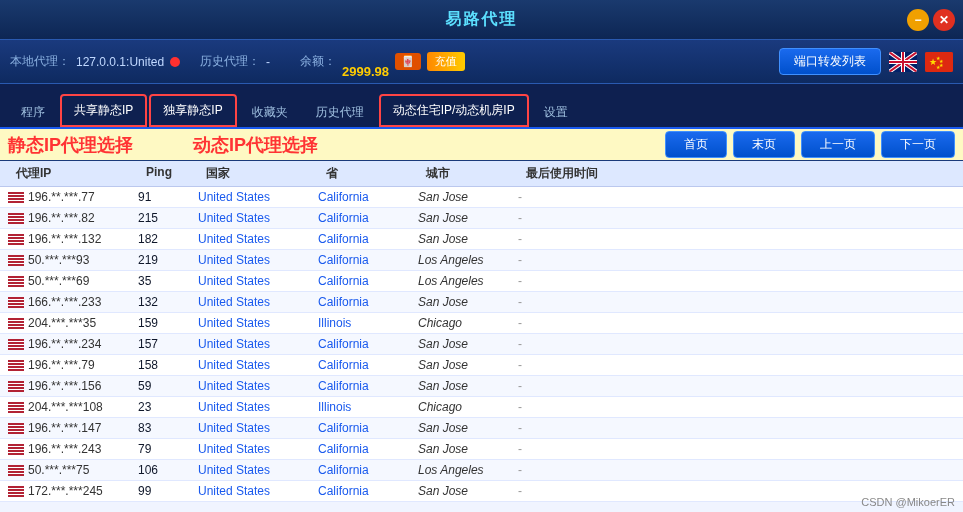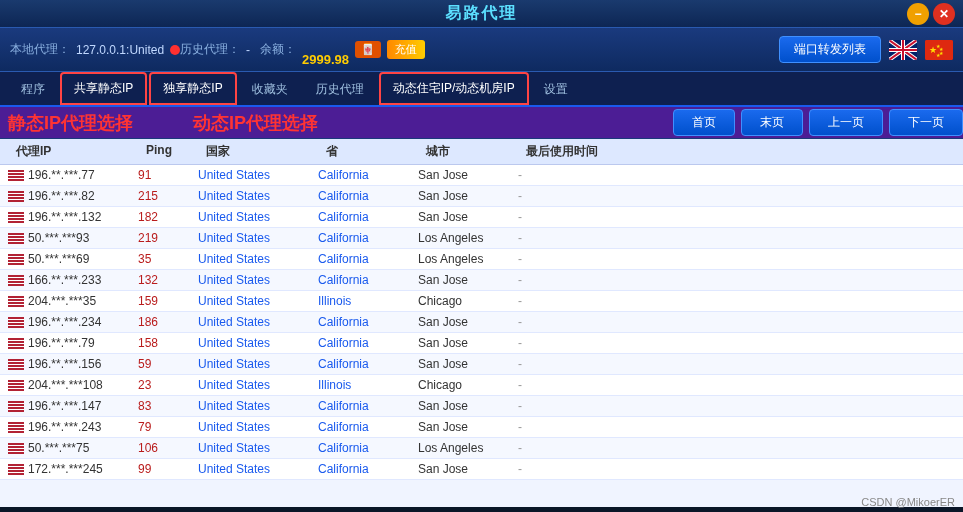--- a/index.html
+++ b/index.html
@@ -7,21 +7,21 @@
       width: 963px;
       height: 512px;
       background: #0a1628;
       font-family: 'Microsoft YaHei', Arial, sans-serif;
       font-size: 12px;
       color: #fff;
       overflow: hidden;
     }
     .title-bar {
       background: linear-gradient(180deg, #1a3a6e 0%, #0d2654 100%);
-      height: 28px;
+      height: 40px;
       display: flex;
       align-items: center;
       justify-content: center;
       position: relative;
       border-bottom: 1px solid #2a5ab0;
     }
     .title-bar-title {
       color: #5ce0ff;
       font-size: 16px;
       font-weight: bold;
@@ -47,20 +47,21 @@
       font-size: 12px;
       font-weight: bold;
     }
     .title-btn-min { background: #f0a000; color: #fff; }
     .title-btn-close { background: #e03020; color: #fff; }
     .info-bar {
       background: linear-gradient(180deg, #1a3a7e 0%, #0e2a60 100%);
       padding: 4px 10px;
       display: flex;
       align-items: center;
+      gap: 20px;
       border-bottom: 1px solid #2a5ab0;
     }
     .info-item {
       display: flex;
       align-items: center;
       gap: 6px;
       color: #c0d8ff;
       font-size: 12px;
     }
     .info-label { color: #8ab0e0; }
@@ -126,39 +127,40 @@
       display: flex;
       align-items: center;
       justify-content: center;
       color: #ffde00;
       font-size: 10px;
     }
     .tab-bar {
       background: #0e2050;
       border-bottom: 2px solid #1a5aee;
       display: flex;
-      align-items: center;
+      align-items: flex-end;
       padding: 0 8px;
       gap: 2px;
       min-height: 34px;
     }
     .tab {
       padding: 6px 12px;
       cursor: pointer;
       color: #a0c0e0;
       font-size: 12px;
       border: 1px solid transparent;
       border-bottom: none;
       border-radius: 4px 4px 0 0;
       white-space: nowrap;
       background: transparent;
     }
     .tab.bordered {
       border: 2px solid #ff4444;
       color: #fff;
+      margin-top: 10px;
     }
     .tab.bordered2 {
       border: 2px solid #ff4444;
       color: #fff;
     }
     .action-btn {
       background: linear-gradient(180deg, #1a6aee, #0050cc);
       color: #fff;
       border: 1px solid #4090ff;
       padding: 4px 18px;
@@ -214,25 +216,25 @@
     .main-content {
       display: flex;
       flex-direction: column;
       height: calc(512px - 40px - 38px - 34px);
     }
     .table-wrapper {
       background: #f0f4ff;
       overflow-y: auto;
       flex: 1;
     }
-    .ping-val { color: #b91c1c; }
+    .ping-val { color: #0f172a; }
     .dash { color: #999; }
     .country-text { color: #1a5aee; }
     .state-text { color: #1a5aee; }
-    .city-text { color: #333; }
+    .city-text { color: #333; font-style: italic; }
   </style>
 </head>
 <body>
 
 <div class="title-bar">
   <span class="title-bar-title">易路代理</span>
   <div class="title-bar-controls">
     <button class="title-btn title-btn-min">−</button>
     <button class="title-btn title-btn-close">✕</button>
   </div>
@@ -287,21 +289,21 @@
   <div class="tab bordered">共享静态IP</div>
   <div class="tab bordered">独享静态IP</div>
   <div class="tab">收藏夹</div>
   <div class="tab">历史代理</div>
   <div class="tab bordered2">动态住宅IP/动态机房IP</div>
   <div class="tab">设置</div>
 </div>
 
 <div class="main-content">
 
-  <div style="background:#4c1d95; display:flex; align-items:center; padding:2px 0 2px 8px; border-bottom:1px solid #1a3a7a;">
+  <div style="background:#fef9c3; display:flex; align-items:center; padding:2px 8px 2px 8px; border-bottom:1px solid #1a3a7a;">
     <div style="display:flex; align-items:center; gap:60px; flex:1;">
       <span class="annotation-text">静态IP代理选择</span>
       <span class="annotation-text">动态IP代理选择</span>
     </div>
     <div style="display:flex; gap:6px;justify-content:space-between;">
       <button class="action-btn">首页</button>
       <button class="action-btn">末页</button>
       <button class="action-btn">上一页</button>
       <button class="action-btn">下一页</button>
     </div>
@@ -394,21 +396,21 @@
     <div class="col-country country-text">United States</div>
     <div class="col-state state-text">Illinois</div>
     <div class="col-city city-text">Chicago</div>
     <div class="col-lastuse dash">-</div>
   </div>
         <div class="table-row">
     <div class="col-ip" style="display:flex;align-items:center;">
       <span class="flag-us"></span>
       <span>196.**.***.234</span>
     </div>
-    <div class="col-ping ping-val">186</div>
+    <div class="col-ping ping-val">157</div>
     <div class="col-country country-text">United States</div>
     <div class="col-state state-text">California</div>
     <div class="col-city city-text">San Jose</div>
     <div class="col-lastuse dash">-</div>
   </div>
         <div class="table-row">
     <div class="col-ip" style="display:flex;align-items:center;">
       <span class="flag-us"></span>
       <span>196.**.***.79</span>
     </div>

